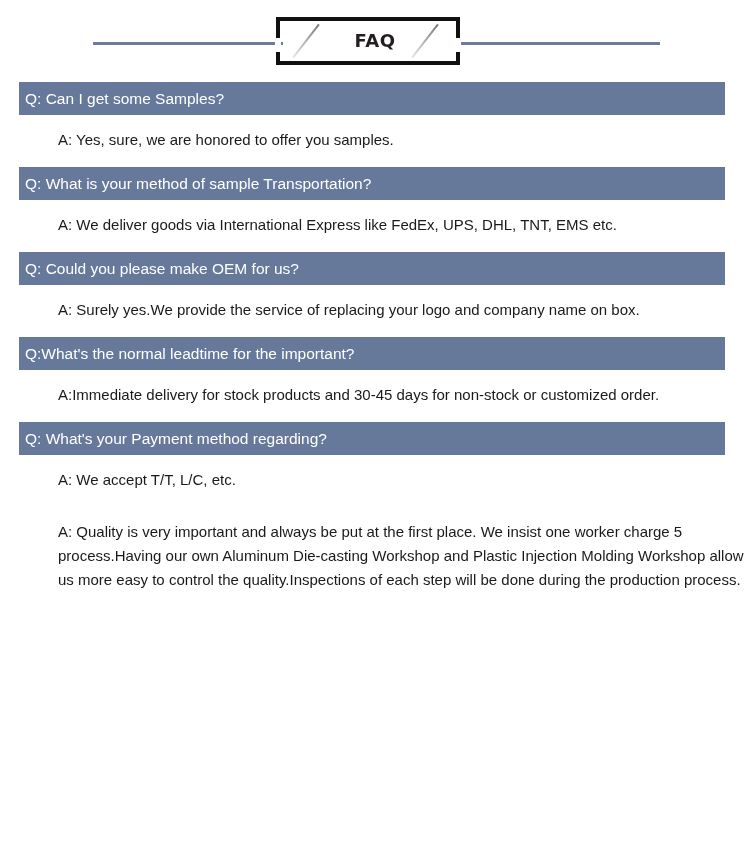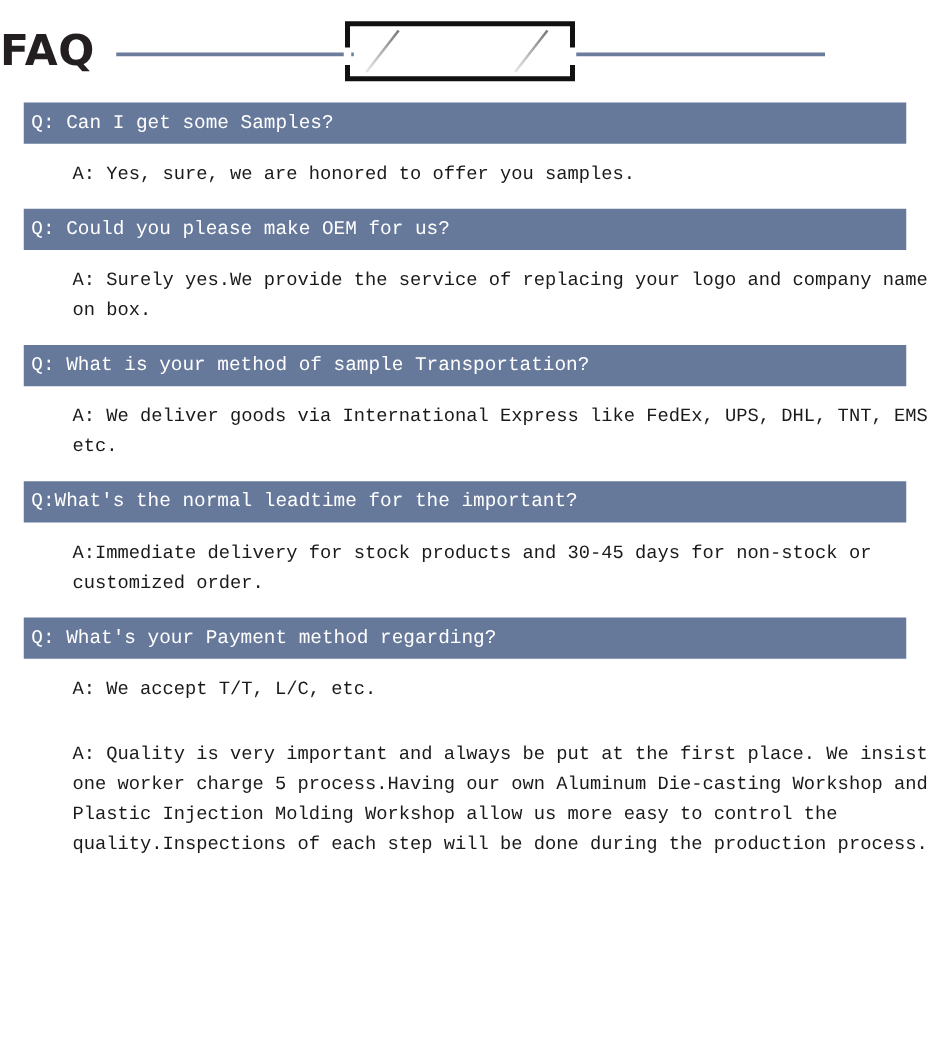--- a/index.html
+++ b/index.html
@@ -71,36 +71,35 @@
     transform-origin: center;
   }
   .slash-left  { left: 305px; }
   .slash-right { left: 424px; }
 
   .faq-title {
     position: absolute;
     left: 0;
     top: 18px;
     width: 750px;
-    text-align: left;
+    text-align: center;
     font-family: "DejaVu Sans", sans-serif;
-    font-size: 34px;
+    font-size: 18px;
     font-weight: bold;
     letter-spacing: 0.5px;
     color: #231f20;
     line-height: 46px;
   }
 
   
   .faq-list {
     position: relative;
     padding: 0 19px 0 19px;
     box-sizing: border-box;
     width: 750px;
-    font-family: Liberation Mono, monospace;
   }
 
   .faq-item { margin: 0; }
 
   .question {
     background: #67799b;
     color: #ffffff;
     font-size: 15.5px;
     line-height: 33px;
     height: 33px;
@@ -136,27 +135,27 @@
   </div>
 
   <div class="faq-list">
 
     <div class="faq-item">
       <div class="question">Q: Can I get some Samples?</div>
       <div class="answer">A: Yes, sure, we are honored to offer you samples.</div>
     </div>
 
     <div class="faq-item">
-      <div class="question">Q: Could you please make OEM for us?</div>
-      <div class="answer">A: Surely yes.We provide the service of replacing your logo and company name on box.</div>
+      <div class="question">Q: What is your method of sample Transportation?</div>
+      <div class="answer">A: We deliver goods via International Express like FedEx, UPS, DHL, TNT, EMS etc.</div>
     </div>
 
     <div class="faq-item">
-      <div class="question">Q: What is your method of sample Transportation?</div>
-      <div class="answer">A: We deliver goods via International Express like FedEx, UPS, DHL, TNT, EMS etc.</div>
+      <div class="question">Q: Could you please make OEM for us?</div>
+      <div class="answer">A: Surely yes.We provide the service of replacing your logo and company name on box.</div>
     </div>
 
     <div class="faq-item">
       <div class="question">Q:What's the normal leadtime for the important?</div>
       <div class="answer">A:Immediate delivery for stock products and 30-45 days for non-stock or customized order.</div>
     </div>
 
     <div class="faq-item">
       <div class="question">Q: What's your Payment method regarding?</div>
       <div class="answer">A: We accept T/T, L/C, etc.</div>

